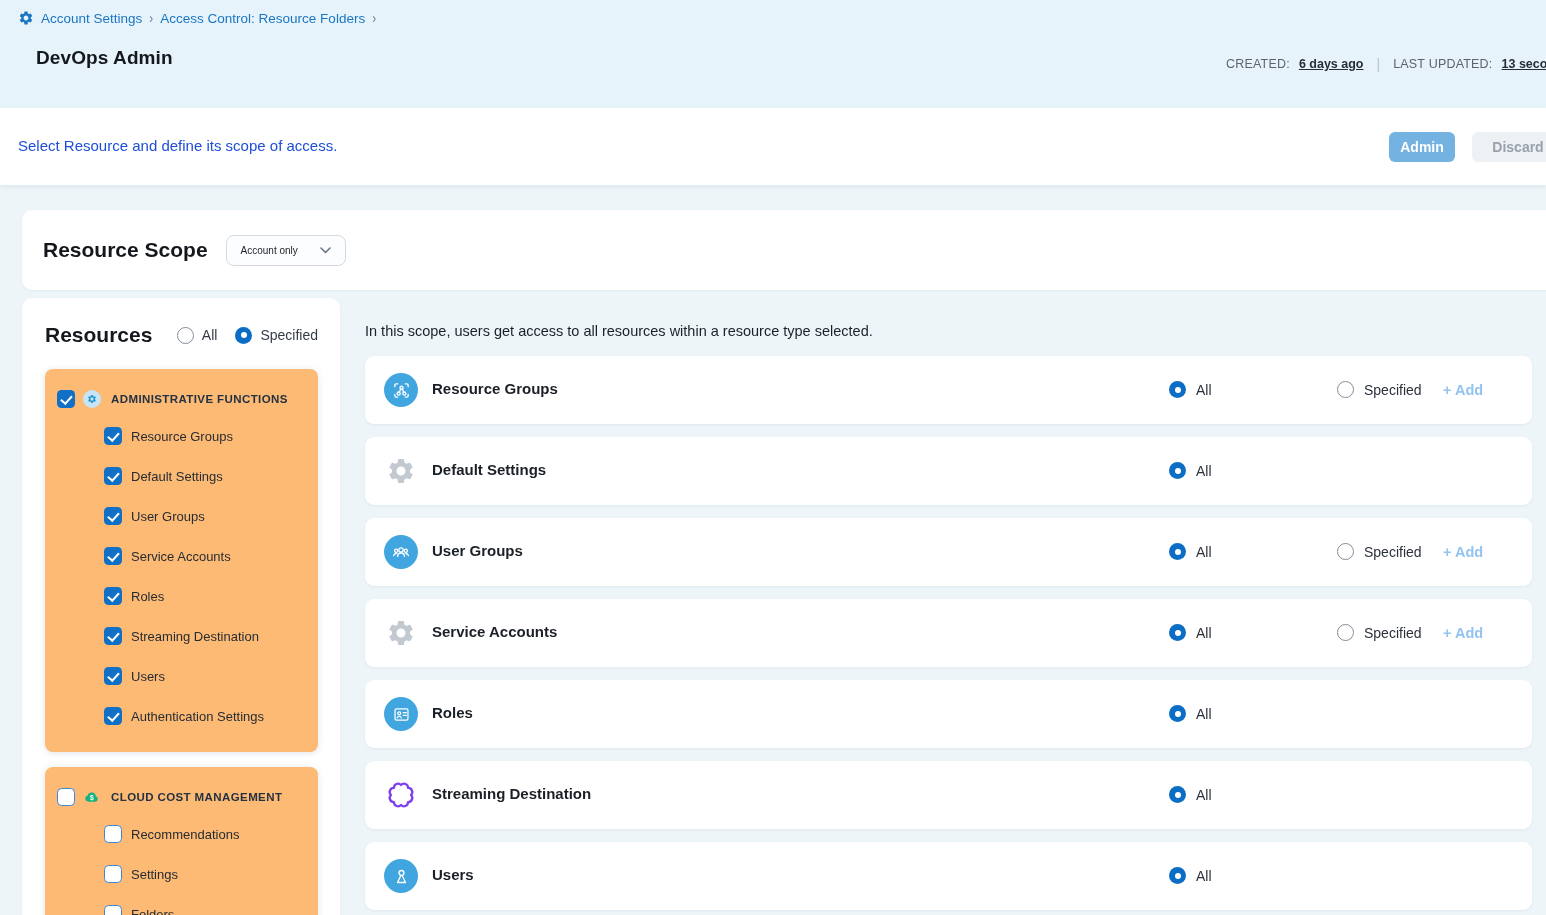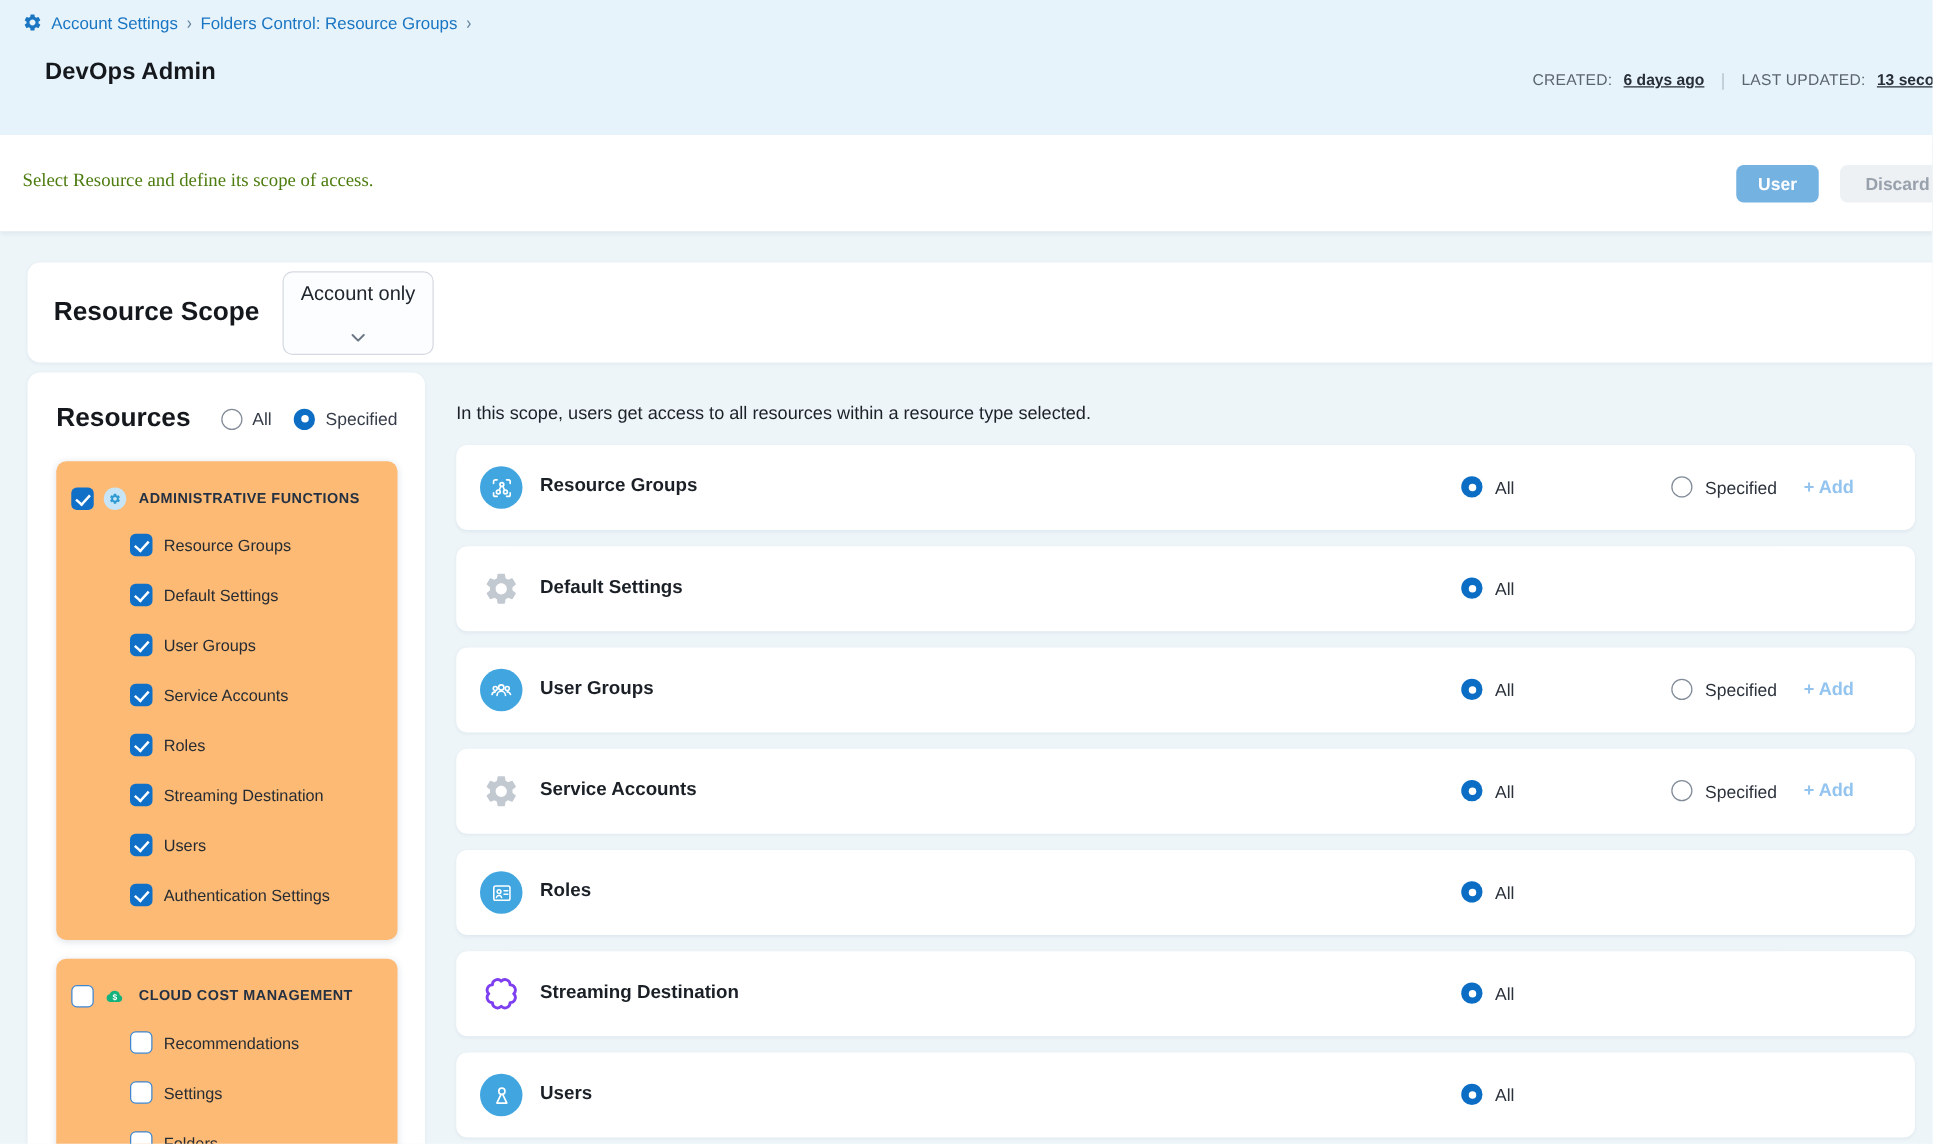--- a/index.html
+++ b/index.html
@@ -13,29 +13,29 @@
   .crumb-link { color:#1a76c2; cursor:pointer; }
   .crumb-sep { color:#5f7f9b; font-size:12px; transform:scaleY(1.25); }
   .page-title { position:absolute; top:47px; left:36px; font-size:19px; font-weight:700; color:#15181c; letter-spacing:.1px; }
   .header-meta { position:absolute; top:56px; left:1226px; display:flex; align-items:center; gap:9px; font-size:12.5px; white-space:nowrap; }
   .meta-label { color:#5b6570; letter-spacing:.2px; }
   .meta-value { color:#272e38; font-weight:700;text-decoration:underline; }
   .meta-divider { color:#b9c3cd; font-size:14px; padding:0 4px; }
 
   
   .toolbar { position:absolute; top:108px; left:0; width:100%; height:77px; background:#ffffff; box-shadow:0 2px 4px rgba(20,40,70,.07); }
-  .toolbar-desc { position:absolute; top:29px; left:18px; font-size:15px; color:#4d7c0f;font-family:Liberation Serif, serif; }
+  .toolbar-desc { position:absolute; top:29px; left:18px; font-size:15px; color:#1d4ed8; }
   .btn { position:absolute; top:24px; height:30px; border:none; border-radius:6px; font-family:"Liberation Sans",sans-serif; font-size:14px; font-weight:700; cursor:pointer; }
   .btn-save { left:1389px; width:66px; background:#74b2e2; color:#ffffff; }
   .btn-discard { left:1472px; width:92px; background:#eef1f4; color:#98a1ac; }
 
   
   .scope-card { position:absolute; top:210px; left:22px; width:1534px; height:80px; background:#ffffff; border-radius:10px; box-shadow:0 1px 3px rgba(20,40,70,.05); display:flex; align-items:center; }
   .scope-label { margin-left:21px; font-size:21px; font-weight:700; color:#14181d; }
-  .scope-select { margin-left:18px; display:flex; align-items:center; gap:22px; border:1px solid #d5dae2; border-radius:8px; background:#fcfdfe; padding:9px 14px; font-size:16px; color:#20262e; cursor:pointer;flex-direction:column; }
+  .scope-select { margin-left:18px; display:flex; align-items:center; gap:22px; border:1px solid #d5dae2; border-radius:8px; background:#fcfdfe; padding:9px 14px; font-size:10px; color:#20262e; cursor:pointer; }
 
   
   .sidebar { position:absolute; top:298px; left:22px; width:318px; height:650px; background:#ffffff; border-radius:10px; box-shadow:0 1px 3px rgba(20,40,70,.05); }
   .sidebar-head { display:flex; align-items:center; padding:25px 22px 0 23px; }
   .sidebar-title { font-size:21px; font-weight:700; color:#15181d; flex:0 0 auto; }
   .sidebar-radios { margin-left:auto; display:flex; align-items:center; gap:18px; }
   .radio-pair { display:flex; align-items:center; gap:8px; cursor:pointer; }
   .radio-pair .lbl { font-size:14px; color:#353c47; }
 
   .group-card { margin:22px 22px 0 23px; border-radius:8px; background:#fdba74; box-shadow:0 1px 6px rgba(30,55,95,.14); padding:21px 0 16px 0; }
@@ -80,36 +80,36 @@
 
   <div class="header">
     <div class="breadcrumb">
       <span style="display:flex;">
         <svg width="16" height="16" viewBox="0 0 24 24" fill="#1a76c2">
             <path d="M19.14 12.94c.04-.3.06-.61.06-.94 0-.32-.02-.64-.07-.94l2.03-1.58a.49.49 0 0 0 .12-.61l-1.92-3.32a.488.488 0 0 0-.59-.22l-2.39.96c-.5-.38-1.03-.7-1.62-.94l-.36-2.54a.484.484 0 0 0-.48-.41h-3.84c-.24 0-.43.17-.47.41l-.36 2.54c-.59.24-1.13.57-1.62.94l-2.39-.96c-.22-.08-.47 0-.59.22L2.74 8.87c-.12.21-.08.47.12.61l2.03 1.58c-.05.3-.09.63-.09.94s.02.64.07.94l-2.03 1.58a.49.49 0 0 0-.12.61l1.92 3.32c.12.22.37.29.59.22l2.39-.96c.5.38 1.03.7 1.62.94l.36 2.54c.05.24.24.41.48.41h3.84c.24 0 .44-.17.47-.41l.36-2.54c.59-.24 1.13-.56 1.62-.94l2.39.96c.22.08.47 0 .59-.22l1.92-3.32c.12-.22.07-.47-.12-.61l-2.01-1.58zM12 15.6c-1.98 0-3.6-1.62-3.6-3.6s1.62-3.6 3.6-3.6 3.6 1.62 3.6 3.6-1.62 3.6-3.6 3.6z"></path>
           </svg>
       </span>
       <span class="crumb-link">Account Settings</span>
       <span class="crumb-sep">›</span>
-      <span class="crumb-link">Folders Control: Resource Groups</span>
+      <span class="crumb-link">Access Control: Resource Folders</span>
       <span class="crumb-sep">›</span>
     </div>
     <div class="page-title">DevOps Admin</div>
     <div class="header-meta">
       <span class="meta-label">CREATED:</span>
       <span class="meta-value">6 days ago</span>
       <span class="meta-divider">|</span>
       <span class="meta-label">LAST UPDATED:</span>
       <span class="meta-value">13 seconds ago</span>
     </div>
   </div>
 
   <div class="toolbar">
     <div class="toolbar-desc">Select Resource and define its scope of access.</div>
-    <button class="btn btn-save">User</button>
+    <button class="btn btn-save">Admin</button>
     <button class="btn btn-discard">Discard</button>
   </div>
 
   <div class="scope-card">
     <span class="scope-label">Resource Scope</span>
     <div class="scope-select">
       <span>Account only</span>
       <span style="display:flex;">
         <svg width="11" height="7" viewBox="0 0 11 7" fill="none">
             <polyline points="1,1 5.5,5.5 10,1" stroke="#6b7684" stroke-width="1.6" stroke-linecap="round" stroke-linejoin="round"></polyline>

